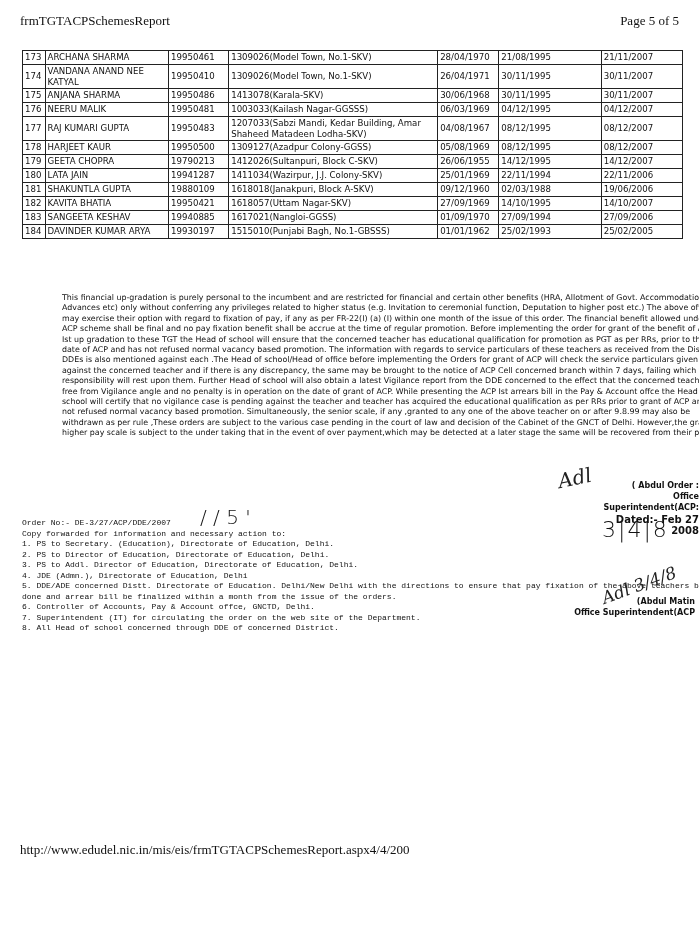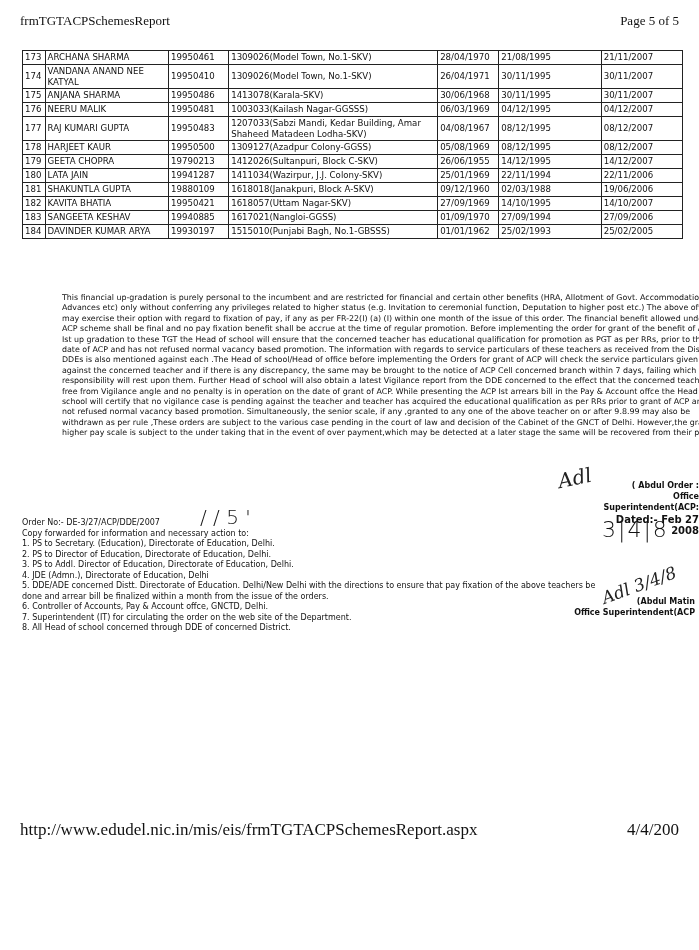--- a/index.html
+++ b/index.html
@@ -11,24 +11,24 @@
   table.grid td.nm { width:112px; font-weight:normal; }
   table.grid td.id { width:52px; }
   table.grid td.sc { width:193px; }
   table.grid td.d1 { width:53px; }
   table.grid td.d2 { width:92px; }
   table.grid td.d3 { width:72px; }
   .para { position:absolute; top:293px; left:22px; width:662px; font-family:"DejaVu Sans", sans-serif; font-size:7.9px; line-height:10.4px; text-align:left;margin-left:40px; }
   .sign1 { position:absolute; top:480px; left:588px; font-family:"DejaVu Sans", sans-serif; font-size:8px; font-weight:bold; text-align:right; width:111px; line-height:11px; }
   .sig-scrawl { position:absolute; font-family:"DejaVu Serif", serif; font-style:italic; color:#222; }
   .order { position:absolute; top:518px; left:22px; font-family:"DejaVu Sans", sans-serif; font-size:8px; line-height:10.5px; width:650px; }
-  .order div { white-space:nowrap; }
+  .order div { white-space:nowrap;font-family:Liberation Mono, monospace; }
   .hand { position:absolute; font-family:"DejaVu Sans", sans-serif; color:#111; font-weight:300; }
   .sign2 { position:absolute; top:597px; left:560px; width:135px; font-family:"DejaVu Sans", sans-serif; font-size:8px; font-weight:bold; text-align:right; line-height:10.5px; }
-  .ftr { position:absolute; top:820px; left:20px; right:20px; font-family:"Liberation Serif", serif; font-size:17px; display:flex; justify-content:space-between; }
+  .ftr { position:absolute; top:842px; left:20px; right:20px; font-family:"Liberation Serif", serif; font-size:13px; display:flex; }
 </style>
 </head>
 <body>
 
 <div class="hdr">
   <span>frmTGTACPSchemesReport</span>
   <span>Page 5 of 5</span>
 </div>
 
 <table class="grid">

